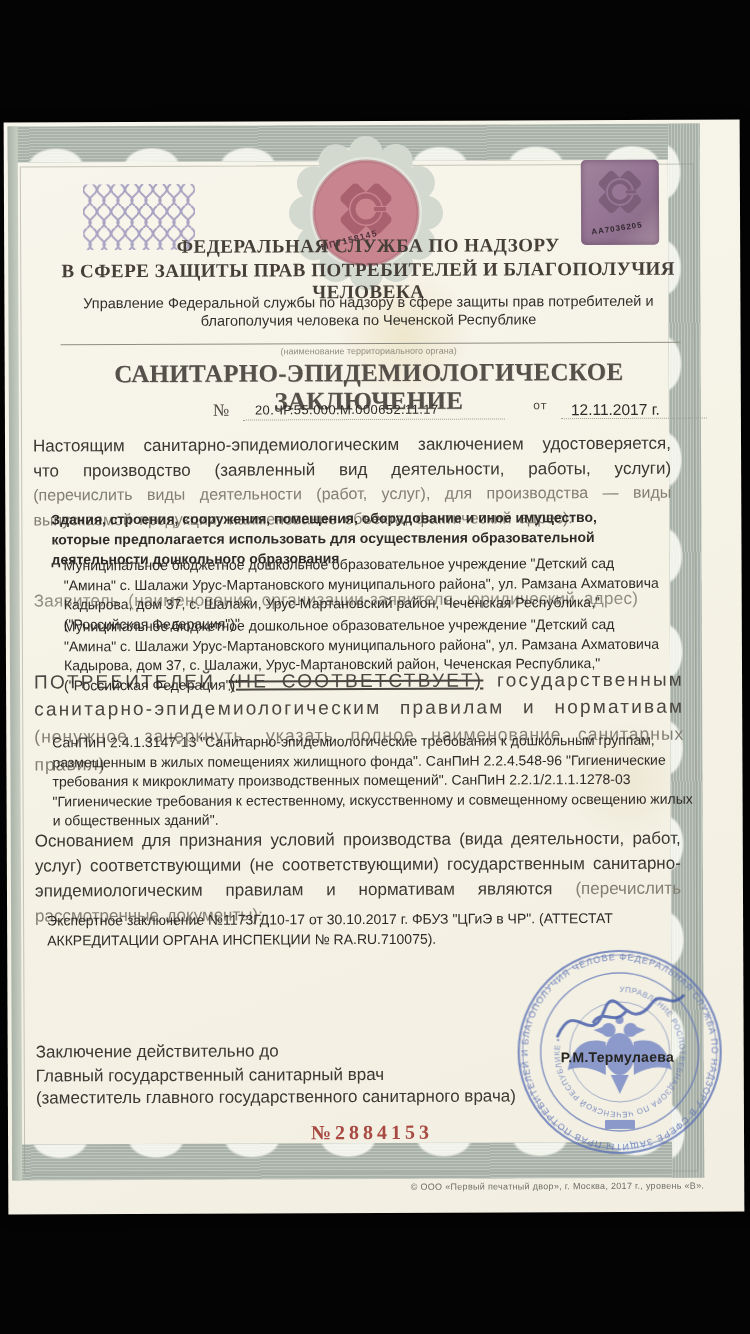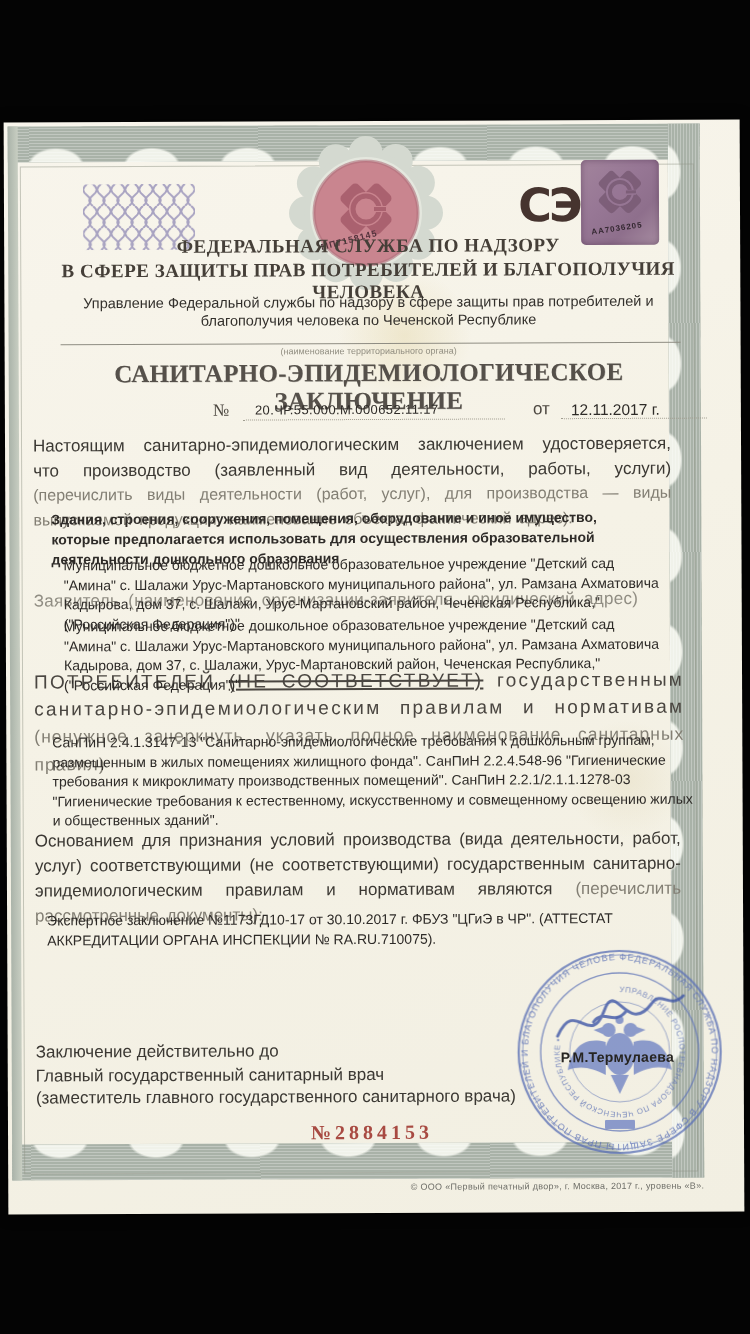--- a/index.html
+++ b/index.html
@@ -65,21 +65,21 @@
     font-size:9px;color:#918e81;}
   .doctitle{position:absolute;left:14px;top:238px;width:700px;text-align:center;
     font-family:"Liberation Serif",serif;font-weight:bold;font-size:25px;color:#55504a;
     letter-spacing:.3px;text-shadow:.5px .5px .6px rgba(85,80,74,.35);}
   
   .numrow span{position:absolute;}
   .no-sign{left:208px;top:279px;font-family:"Liberation Serif",serif;font-size:17px;color:#4c4740;}
   .dot1{position:absolute;left:238px;top:281px;width:262px;height:17px;
     border-bottom:1.5px dotted #a09d90;}
   .num-val{left:250px;top:281px;font-size:13px;color:#2e2b28;letter-spacing:.4px;}
-  .ot-lab{left:528px;top:279px;font-family:Liberation Sans, sans-serif;font-size:17px;color:#4c4740;}
+  .ot-lab{left:528px;top:279px;font-family:Liberation Mono, monospace;font-size:12px;color:#4c4740;}
   .dot2{position:absolute;left:556px;top:281px;width:146px;height:17px;
     border-bottom:1.5px dotted #a09d90;}
   .date-val{left:566px;top:281px;font-size:15.5px;color:#2e2b28;}
   
   .p-cert{position:absolute;left:28px;top:312px;width:638px;text-align:justify;
     font-size:17px;line-height:24.5px;color:#3b3833;word-spacing:3px;}
   .gray{color:#837f74;}
   .p-cert .gray{font-size:16px;}
   .obj{position:absolute;left:46px;top:387px;width:606px;font-size:14px;font-weight:bold;
     color:#2e2b28;line-height:20px;}
@@ -157,21 +157,20 @@
       <rect x="-27" y="-12" width="54" height="24" rx="5" transform="rotate(45)"></rect>
       <rect x="-27" y="-12" width="54" height="24" rx="5" transform="rotate(-45)"></rect>
       <circle r="17" fill="#c9858f"></circle>
       <circle r="13" fill="none" stroke="#a85f6d" stroke-width="5"></circle>
       <rect x="4" y="-3" width="16" height="6" fill="#c9858f"></rect>
       <rect x="8" y="-2" width="12" height="4" fill="#a85f6d"></rect>
     </g>
   </svg>
   <div class="holo-num center" style="position:absolute;left:316px;top:114px;">МП7158145</div>
 
-  <div class="se-logo">СЭ</div>
 
   <div class="holo-purple">
     <svg width="64" height="60" viewBox="0 0 64 60">
       <g transform="translate(32,28)" fill="#7a5c76" opacity=".9">
         <rect x="-22" y="-10" width="44" height="20" rx="4" transform="rotate(45)"></rect>
         <rect x="-22" y="-10" width="44" height="20" rx="4" transform="rotate(-45)"></rect>
         <circle r="14" fill="#977795"></circle>
         <circle r="10" fill="none" stroke="#7a5c76" stroke-width="4"></circle>
         <rect x="3" y="-2" width="13" height="5" fill="#977795"></rect>
         <rect x="6" y="-1.5" width="10" height="3" fill="#7a5c76"></rect>

